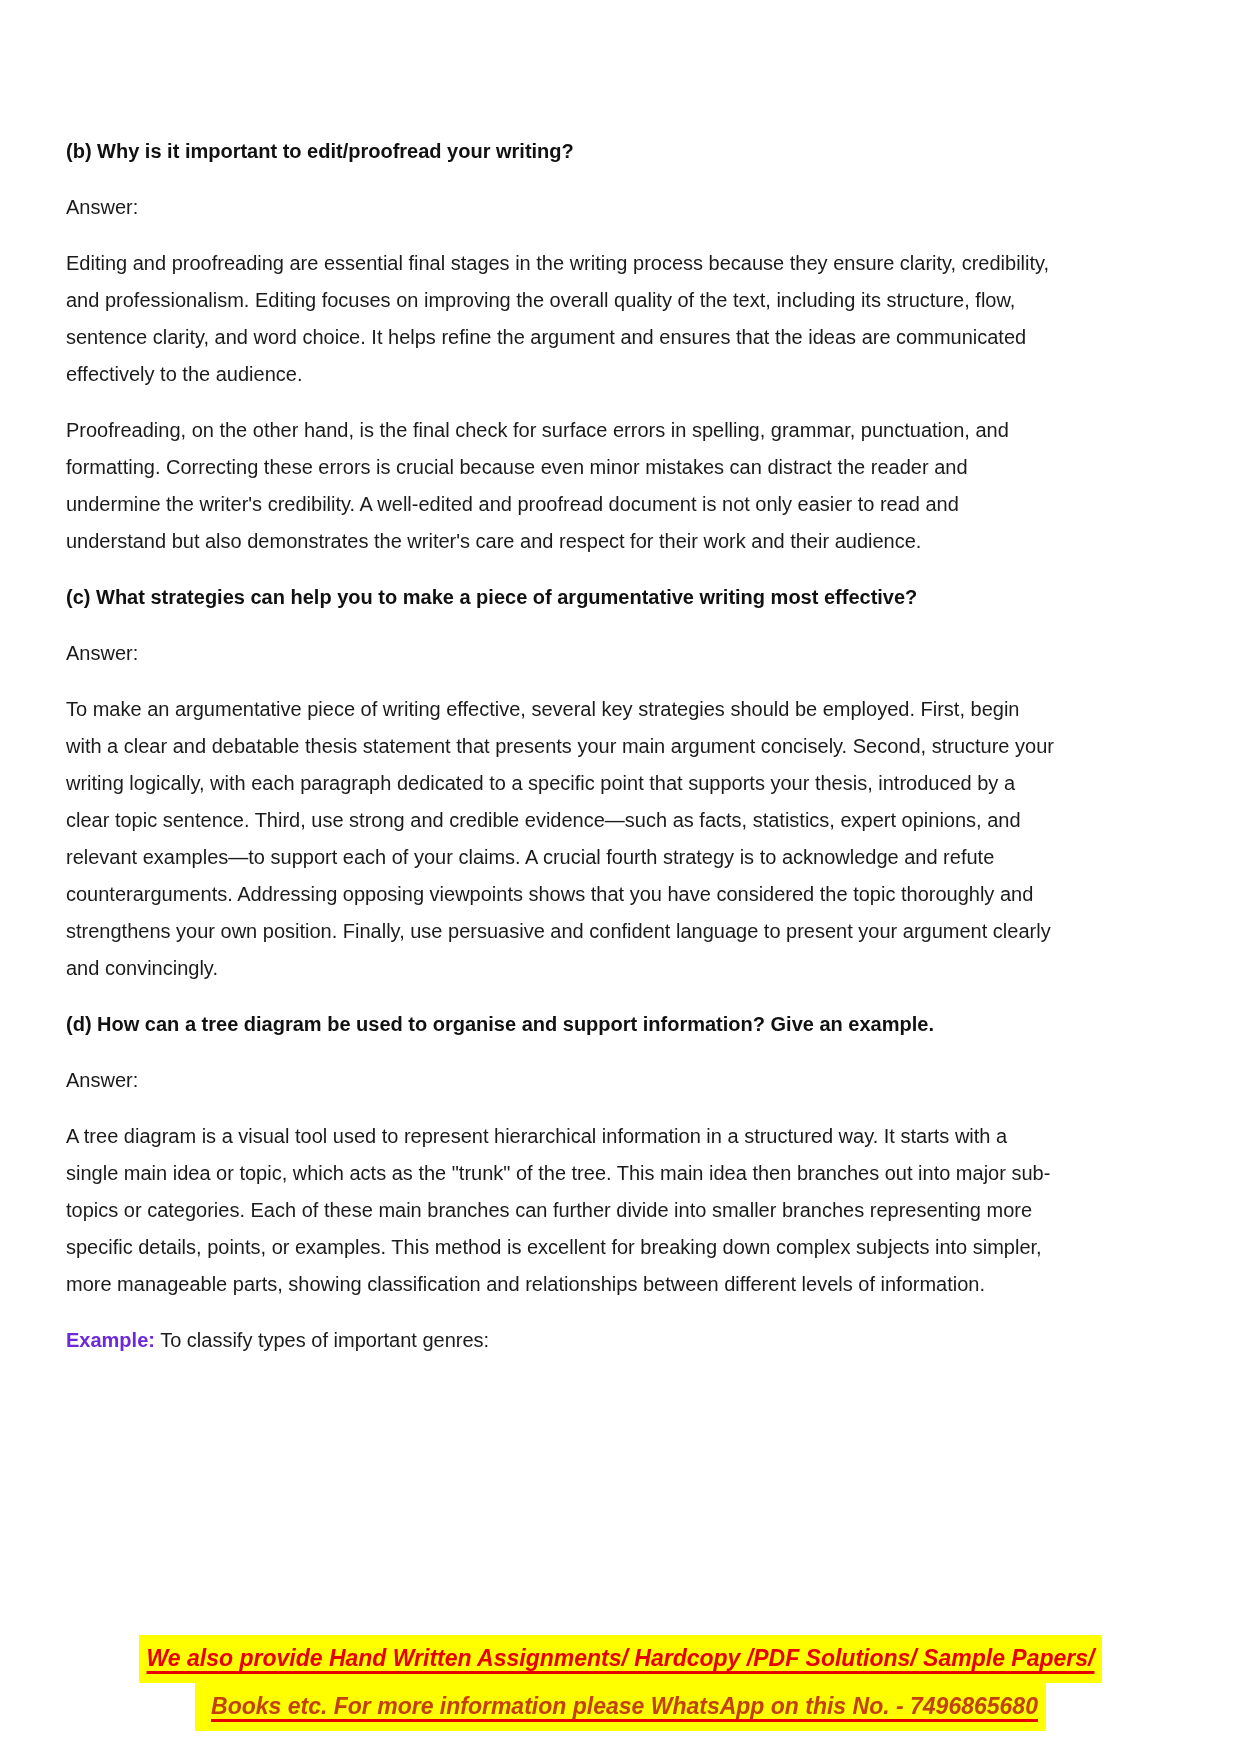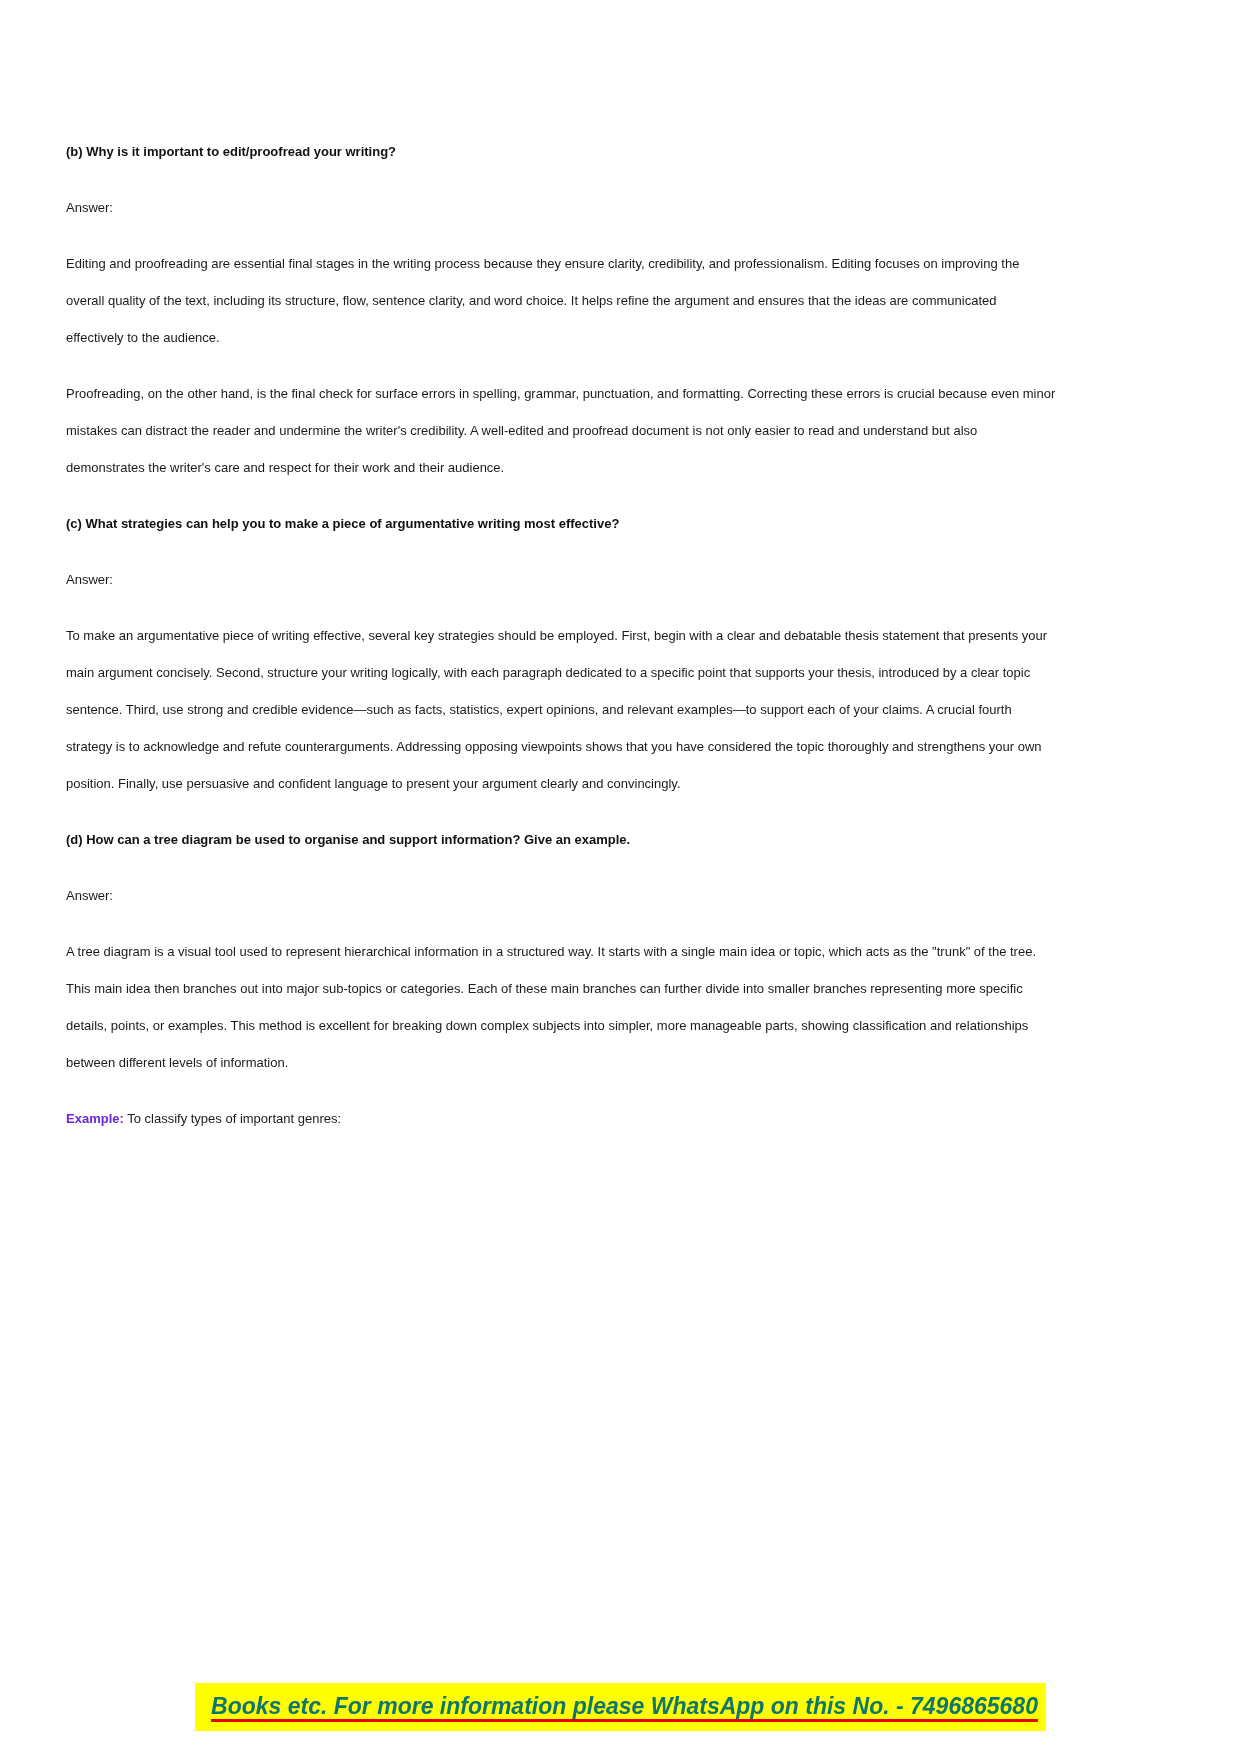--- a/index.html
+++ b/index.html
@@ -21,21 +21,21 @@
 
   .content {
     position: absolute;
     top: 133px;
     left: 66px;
     width: 990px;
   }
 
   .content p,
   .content h2 {
-    font-size: 13px;
+    font-size: 20px;
     line-height: 37px;
     margin: 0 0 19px 0;
     font-weight: 400;
     text-align: left;
   }
 
   .content h2 {
     font-weight: 700;
     color: #111111;
   }
@@ -99,17 +99,20 @@
       <p>A tree diagram is a visual tool used to represent hierarchical information in a structured way. It starts with a single main idea or topic, which acts as the "trunk" of the tree. This main idea then branches out into major sub-topics or categories. Each of these main branches can further divide into smaller branches representing more specific details, points, or examples. This method is excellent for breaking down complex subjects into simpler, more manageable parts, showing classification and relationships between different levels of information.</p>
       <p class="example-line">
         <strong>Example:</strong><span> To classify types of important genres:</span>
       </p>
     </section>
 
   </div>
 
   <div class="promo-banner">
     <div class="banner-line">
-      <span class="hl" style="background: rgb(255, 255, 0); color: #0f766e; text-decoration-color: rgb(230, 0, 0); padding-left: 16px;">Books etc. For more information please WhatsApp on this No. - 7496865680</span>
+      <span class="hl" style="background: rgb(255, 255, 0); color: rgb(230, 0, 0); text-decoration-color: rgb(230, 0, 0);">We also provide Hand Written Assignments/ Hardcopy /PDF Solutions/ Sample Papers/</span>
+    </div>
+    <div class="banner-line">
+      <span class="hl" style="background: rgb(255, 255, 0); color: #c2410c; text-decoration-color: rgb(230, 0, 0); padding-left: 16px;">Books etc. For more information please WhatsApp on this No. - 7496865680</span>
     </div>
   </div>
 
 </div>
 
 </body></html>

